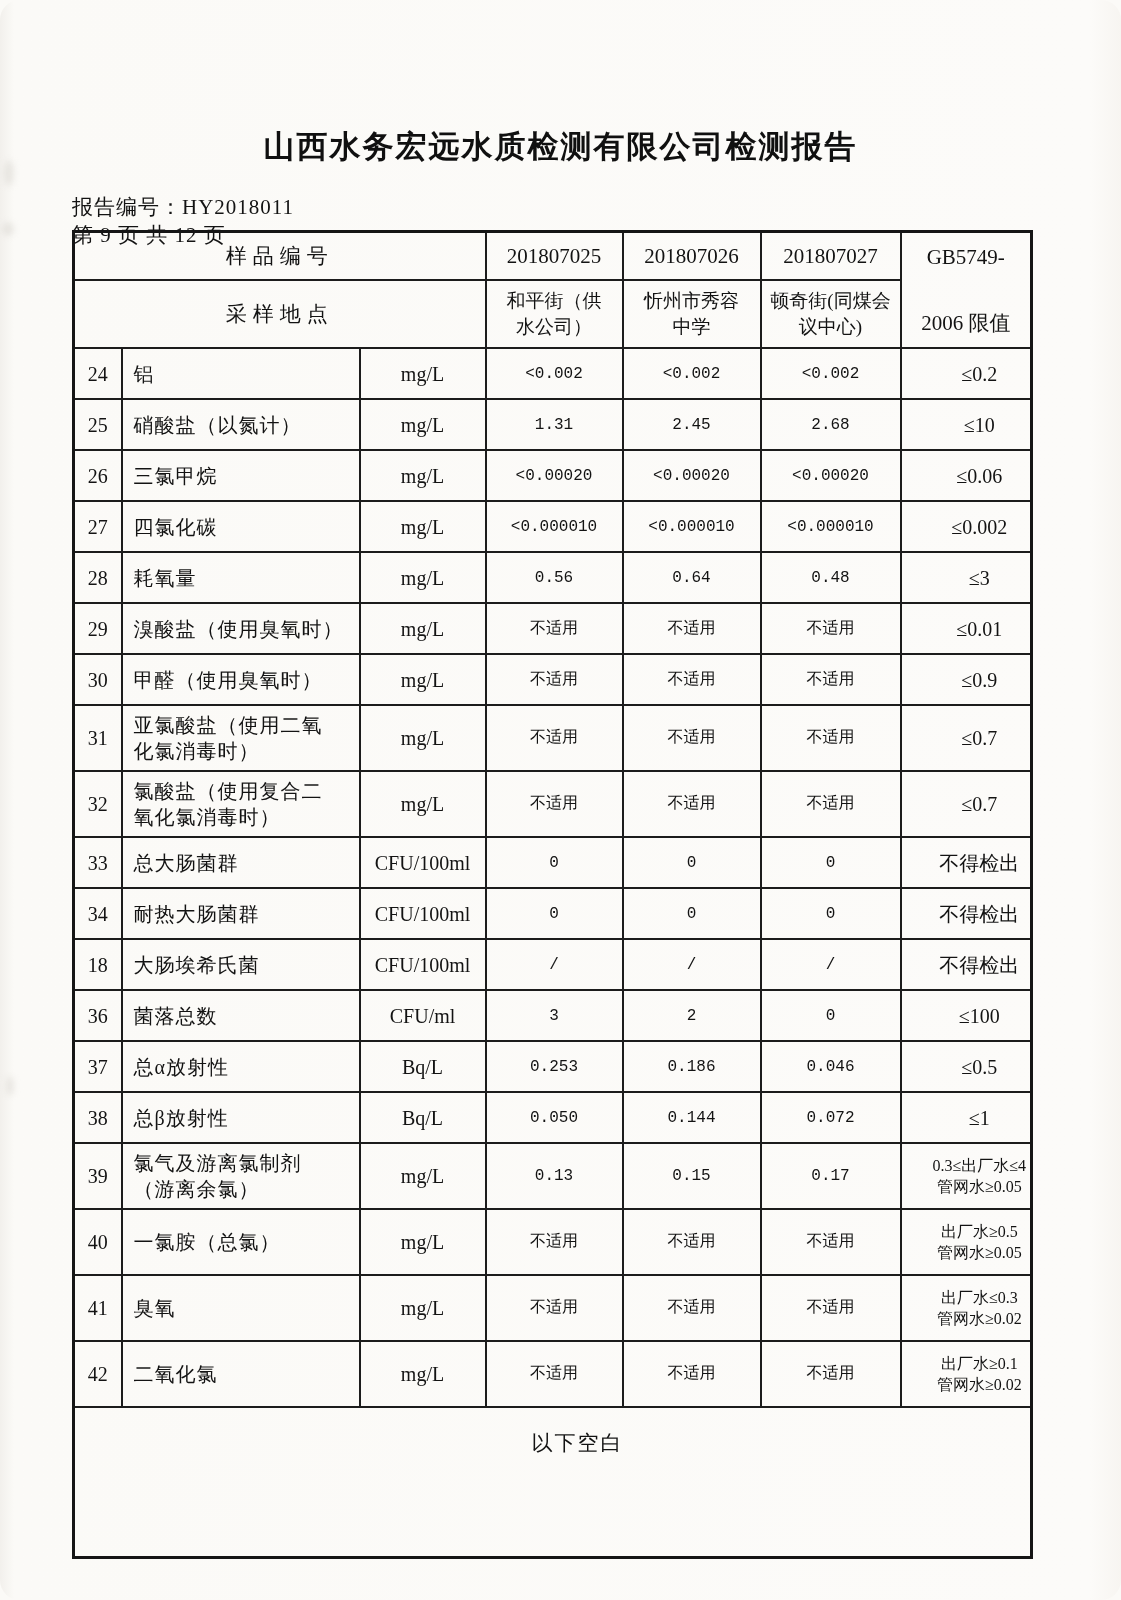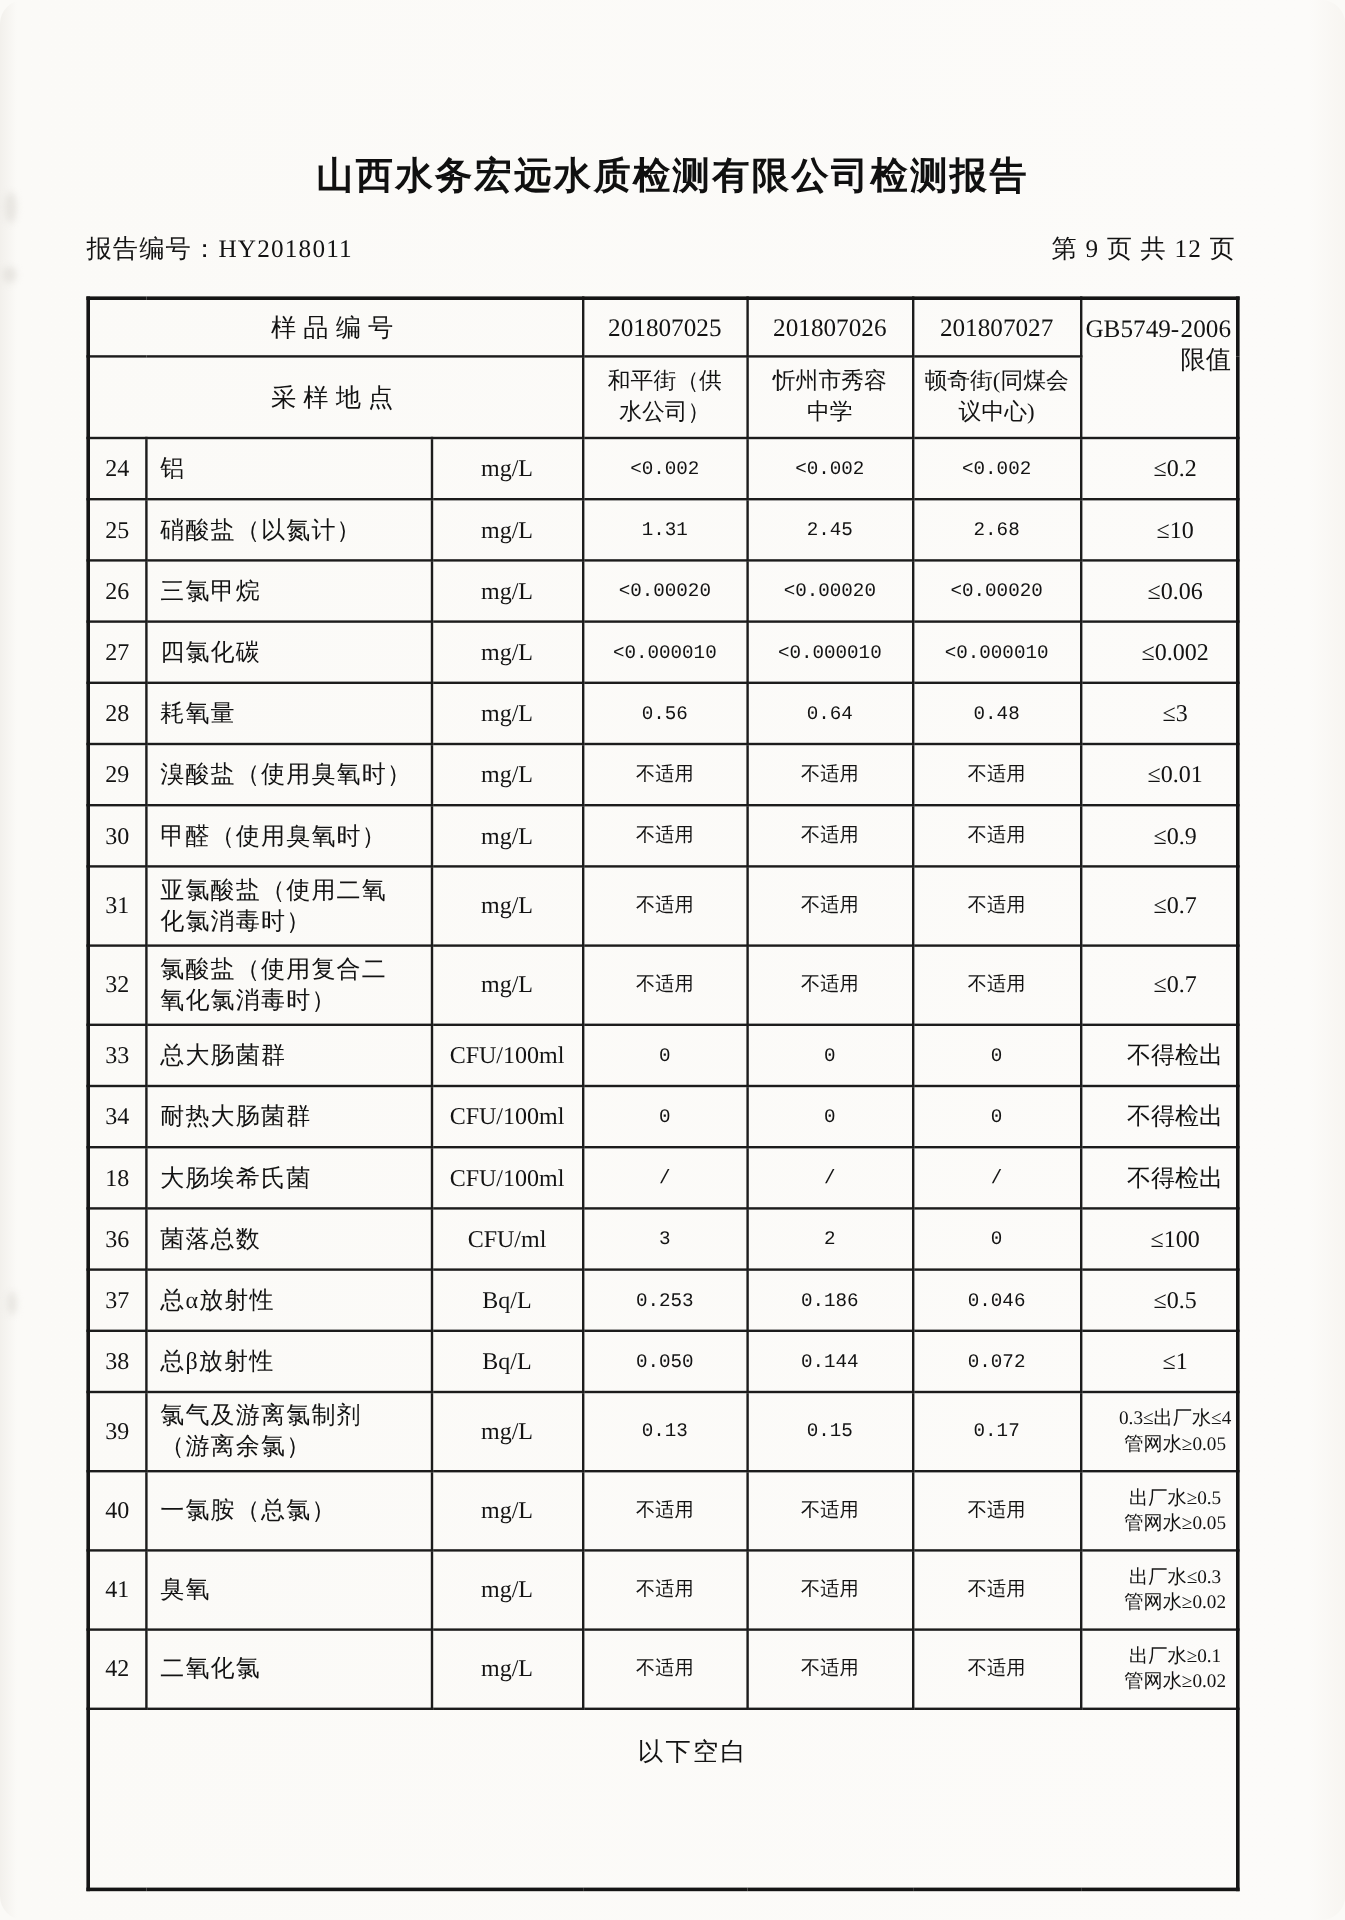--- a/index.html
+++ b/index.html
@@ -20,39 +20,39 @@
 
   .title{
     position:absolute;top:126px;left:0;width:100%;
     text-align:center;margin:0;
     font-family:"Liberation Sans","DejaVu Sans",sans-serif;
     font-size:31px;font-weight:bold;letter-spacing:2px;color:#101010;
   }
   .meta{
     position:absolute;top:193px;left:72px;width:958px;
     display:flex;justify-content:space-between;align-items:baseline;
-    font-size:21px;color:#131313;letter-spacing:1px;
+    font-size:21px;color:#131313;letter-spacing:1px;flex-direction:column;
   }
   table{
-    position:absolute;top:247px;left:72px;width:958px;
+    position:absolute;top:230px;left:72px;width:958px;
     border-collapse:collapse;table-layout:fixed;
     border:3px solid #151515;
   }
   td{
     border:2px solid #1c1c1c;
     text-align:center;vertical-align:middle;
     font-size:20px;line-height:26px;color:#131313;
     padding:2px 3px;
     overflow:hidden;
   }
   thead .lbl{font-size:21px;letter-spacing:6px;}
   thead tr.h1 td{height:42px;font-size:21px;}
   thead tr.h2 td{height:62px;}
   .loc{font-size:19px;line-height:26px;white-space:pre-line;}
-  .limit-head div{display:flex;flex-direction:row;justify-content:space-between;height:92px;padding:6px 0;font-size:21px;}
+  .limit-head div{display:flex;flex-direction:column;justify-content:space-between;height:92px;padding:6px 0;font-size:21px;}
   tbody td{height:45px;}
   tbody tr.tall td{height:60px;}
   td.num{font-size:20px;}
   td.name{text-align:left;padding-left:11px;white-space:pre-line;letter-spacing:1px;}
   td.val{font-size:16px;font-family:Liberation Mono, monospace;}
   td.limit{white-space:pre-line;padding-left:30px;}
   td.limit.small{font-size:16px;line-height:21px;letter-spacing:0;}
   td.blank{height:126px;text-align:center;vertical-align:top;padding:22px 0 0 50px;font-size:21px;letter-spacing:2px;}
 </style>
 </head>

